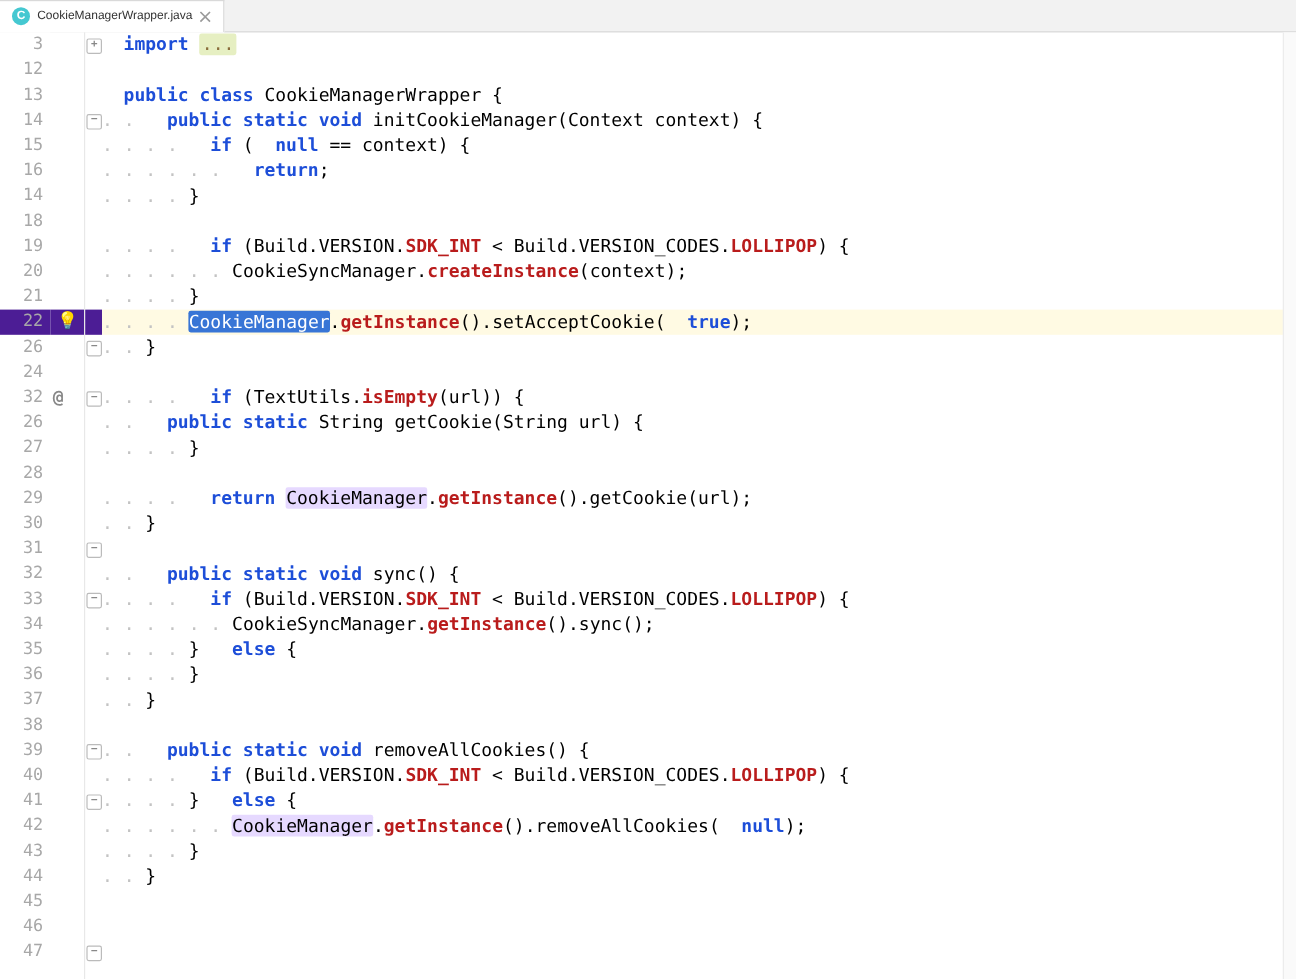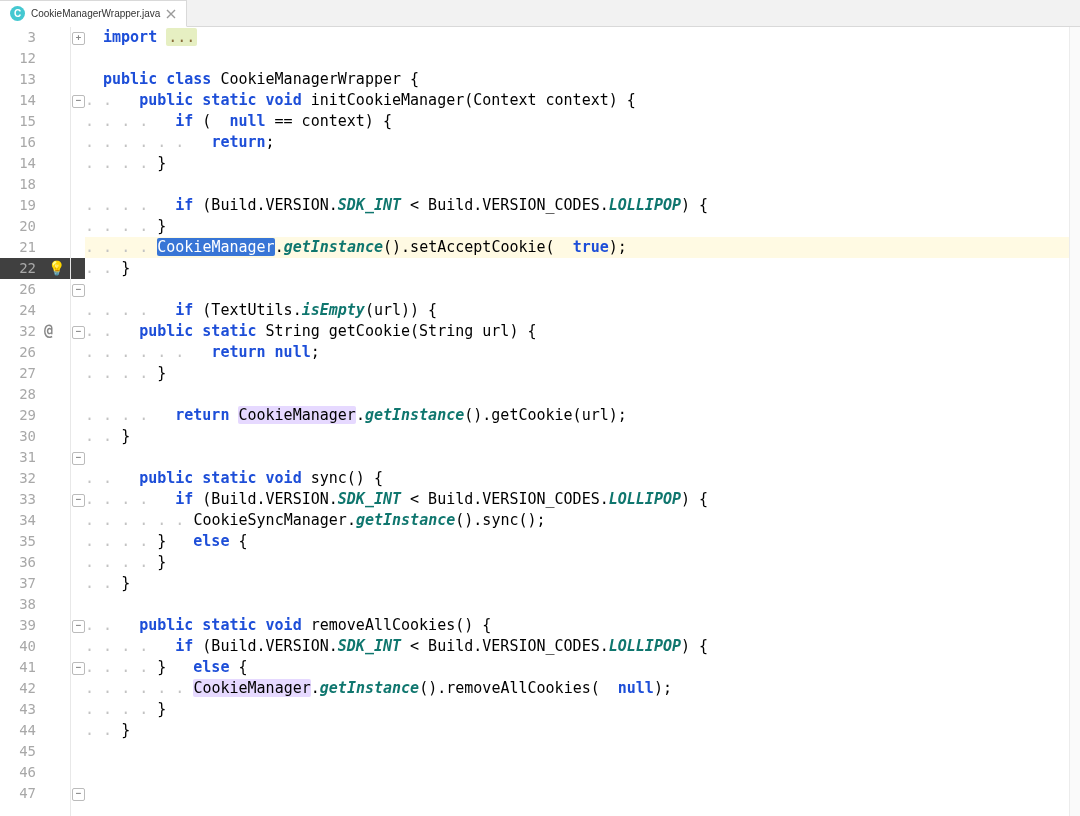--- a/index.html
+++ b/index.html
@@ -16,24 +16,24 @@
     color:#fff;font:700 10px/15px -apple-system,Arial;text-align:center;}
   .tab svg{display:block;}
   .editor{position:relative;display:flex;height:calc(100% - 26px);}
   .gutter{flex:0 0 42px;text-align:right;color:#a8a8a8;background:#fff;
     font-size:14px;user-select:none;}
   .icons{flex:0 0 28px;position:relative;border-right:1px solid #e8e8e8;}
   .fold{flex:0 0 14px;position:relative;}
   .code{flex:1 1 auto;position:relative;overflow:hidden;}
   .row{height:21px;line-height:21px;white-space:pre;}
   .row.highlight{background:#fffae3;}
-  .row.gutter-hl{background:#404040;}
+  .row.gutter-hl{background:#4c1d95;}
   .num{padding-right:6px;}
   .kw{color:#1d4ed8;font-weight:700;margin-left:18px;}
-  .si{color:#0f766e;font-style:italic;font-weight:600;} 
+  .si{color:#b91c1c;font-weight:600;} 
   .mu{color:#8a6d3b;}  
   .bg-fold{background:#e6efc2;border-radius:2px;padding:0 2px;}
   .hl-sel{background:#3875d6;color:#fff;border-radius:2px;}
   .hl-use{background:#e6d9ff;border-radius:2px;}
   .dots{color:#c3c3c3;}
   .fold-glyph{position:absolute;left:1px;width:11px;height:11px;border:1px solid #bbb;
     border-radius:2px;color:#888;font:700 9px/9px monospace;text-align:center;
     background:#fff;}
   .bulb{position:absolute;left:6px;font-size:14px;line-height:21px;}
   .at{position:absolute;left:2px;color:#888;font-weight:700;font-size:15px;line-height:21px;}
@@ -187,27 +187,27 @@
   <div class="code" id="code">
       <div class="row"><span class="kw">import </span><span class="mu bg-fold">...</span></div>
       <div class="row"></div>
       <div class="row"><span class="kw">public class </span>CookieManagerWrapper {</div>
       <div class="row"><span class="dots">. . </span><span class="kw">public static void </span>initCookieManager(Context context) {</div>
       <div class="row"><span class="dots">. . </span><span class="dots">. . </span><span class="kw">if </span>(<span class="kw">null</span> == context) {</div>
       <div class="row"><span class="dots">. . </span><span class="dots">. . </span><span class="dots">. . </span><span class="kw">return</span>;</div>
       <div class="row"><span class="dots">. . </span><span class="dots">. . </span>}</div>
       <div class="row"></div>
       <div class="row"><span class="dots">. . </span><span class="dots">. . </span><span class="kw">if </span>(Build.VERSION.<span class="si">SDK_INT</span> &lt; Build.VERSION_CODES.<span class="si">LOLLIPOP</span>) {</div>
+      <div class="row"><span class="dots">. . </span><span class="dots">. . </span><span class="dots">. . </span>CookieSyncManager.<span class="si">createInstance</span>(context);</div>
       <div class="row"><span class="dots">. . </span><span class="dots">. . </span>}</div>
       <div class="row highlight"><span class="dots">. . </span><span class="dots">. . </span><span class="hl-sel">CookieManager</span>.<span class="si">getInstance</span>().setAcceptCookie(<span class="kw">true</span>);</div>
       <div class="row"><span class="dots">. . </span>}</div>
       <div class="row"></div>
       <div class="row"><span class="dots">. . </span><span class="dots">. . </span><span class="kw">if </span>(TextUtils.<span class="si">isEmpty</span>(url)) {</div>
       <div class="row"><span class="dots">. . </span><span class="kw">public static </span>String getCookie(String url) {</div>
-      <div class="row"><span class="dots">. . </span><span class="dots">. . </span><span class="dots">. . </span><span class="kw">return null</span>;</div>
       <div class="row"><span class="dots">. . </span><span class="dots">. . </span>}</div>
       <div class="row"></div>
       <div class="row"><span class="dots">. . </span><span class="dots">. . </span><span class="kw">return </span><span class="hl-use">CookieManager</span>.<span class="si">getInstance</span>().getCookie(url);</div>
       <div class="row"><span class="dots">. . </span>}</div>
       <div class="row"></div>
       <div class="row"><span class="dots">. . </span><span class="kw">public static void </span>sync() {</div>
       <div class="row"><span class="dots">. . </span><span class="dots">. . </span><span class="kw">if </span>(Build.VERSION.<span class="si">SDK_INT</span> &lt; Build.VERSION_CODES.<span class="si">LOLLIPOP</span>) {</div>
       <div class="row"><span class="dots">. . </span><span class="dots">. . </span><span class="dots">. . </span>CookieSyncManager.<span class="si">getInstance</span>().sync();</div>
       <div class="row"><span class="dots">. . </span><span class="dots">. . </span>} <span class="kw">else</span> {</div>
       <div class="row"><span class="dots">. . </span><span class="dots">. . </span>}</div>

